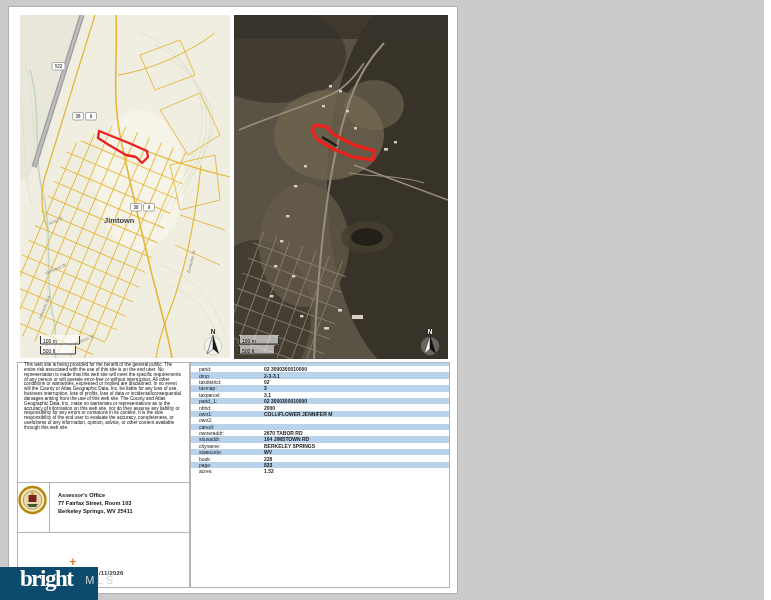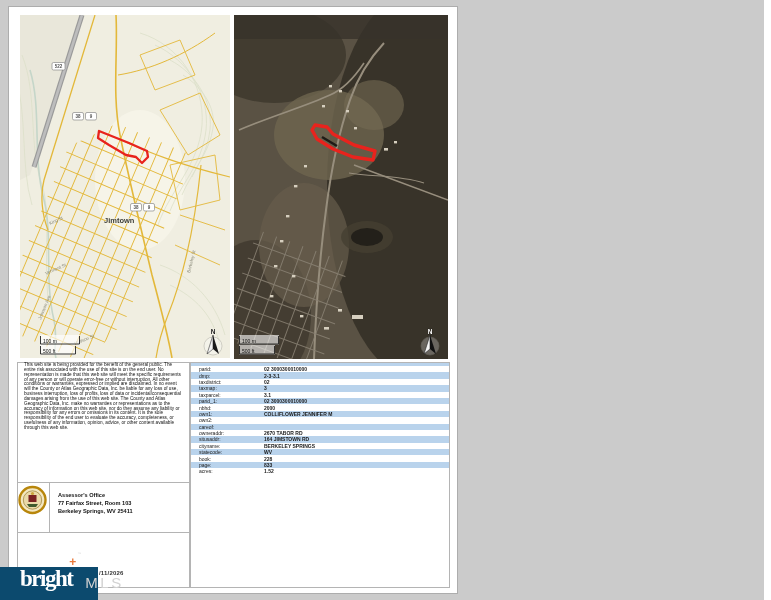--- a/index.html
+++ b/index.html
@@ -21,21 +21,21 @@
   .table-head{height:3px;background:#b9d3ec}
   .trow{display:flex;height:6.4px;align-items:center;font-size:5px;color:#1a1a1a}
   .trow.striped{background:#b9d3ec}
   .tlabel{width:73px;padding-left:8px;box-sizing:border-box;white-space:nowrap}
   .tvalue{font-weight:bold;white-space:nowrap}
   .footer-date{position:absolute;left:90px;top:563px;font-size:6px;font-weight:bold;color:#333;letter-spacing:.2px}
   .bright-logo{position:absolute;left:0;top:567px;width:98px;height:33px;background:#0c4a6e;display:flex;padding-left:20px;box-sizing:border-box}
   .logo-word{font-family:"Liberation Serif",serif;font-weight:bold;font-size:23px;color:#fff;letter-spacing:-1.5px;line-height:1}
   .logo-plus{color:#e8793b;font-size:12px;font-weight:bold;margin-left:-3px;margin-top:-12px}
   .logo-tm{font-size:4px;color:#ddd;margin-top:-16px;margin-left:1px}
-  .logo-mls{font-size:15px;color:#d2d2d2;letter-spacing:2.5px;margin-left:4px;margin-top:7px}
+  .logo-mls{font-size:11px;color:#d2d2d2;letter-spacing:2.5px;margin-left:4px;margin-top:7px}
   text{font-family:"Liberation Sans",sans-serif}
   .halo{paint-order:stroke;stroke:#f4f2e6;stroke-width:1px}
   .halo-dark{paint-order:stroke;stroke:#2c2820;stroke-width:.8px}
 </style>
 </head>
 <body>
 
 <div class="right-white-strip"></div>
 
 <div class="page">

